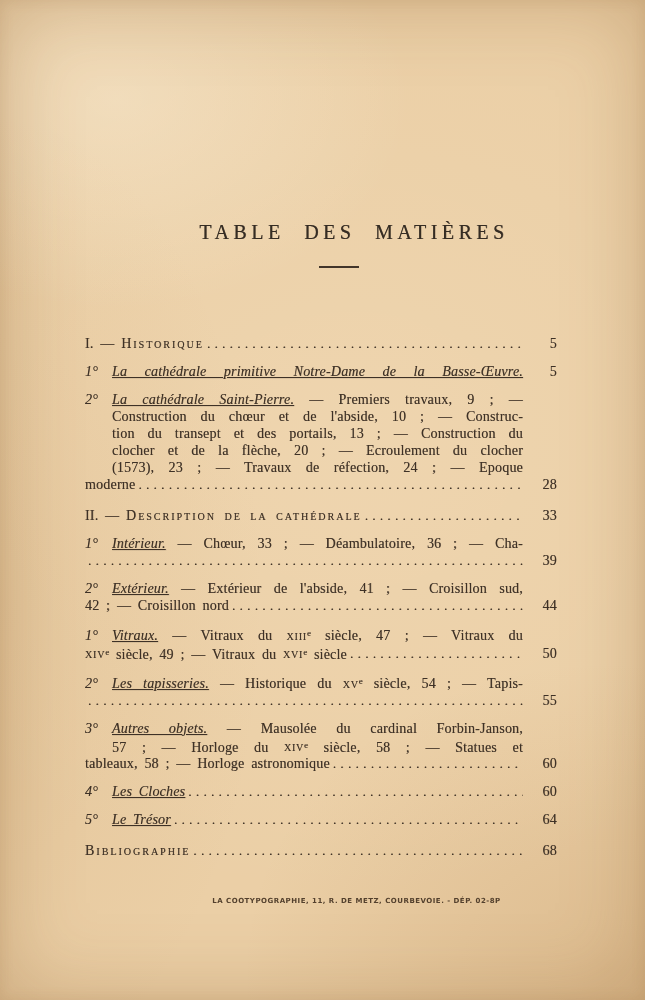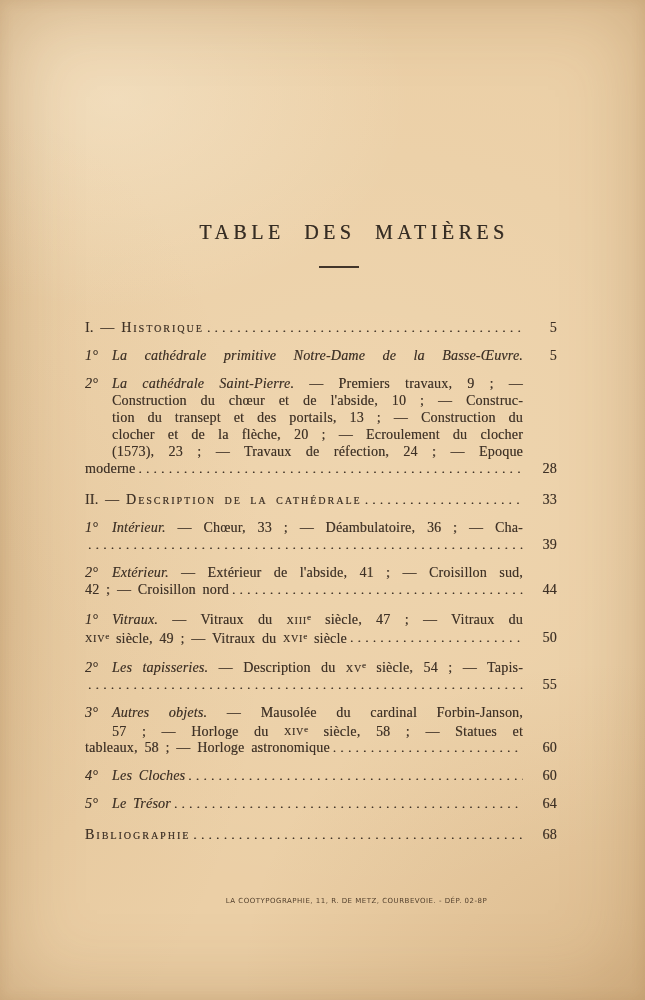--- a/index.html
+++ b/index.html
@@ -32,21 +32,21 @@
     font-size: 20px; letter-spacing: 4.5px; word-spacing: 10px;
     color: #352c23;
     text-shadow: 0.4px 0.3px 0 rgba(53,44,35,0.6);
   }
   .title-rule {
     position: absolute; top: 266px; left: 319px;
     width: 40px; height: 2px;
     background: #42352a;
   }
   .toc {
-    position: absolute; top: 319px; left: 85px; width: 472px;
+    position: absolute; top: 335px; left: 85px; width: 472px;
     font-size: 14px; line-height: 17px;
     word-spacing: 3px; letter-spacing: 0.2px;
     text-shadow: 0.3px 0.2px 0 rgba(62,49,38,0.5);
   }
   .entry { position: relative; margin-bottom: 11px; }
   .entry.main { margin-top: 14px; }
   .entry:first-child { margin-top: 0; }
   .line { padding-right: 34px; }
   .line.just { text-align: justify; text-align-last: justify; }
   .line.cont { padding-left: 27px; }
@@ -58,30 +58,30 @@
   }
   .leader::after {
     content: "..............................................................................................................";
     letter-spacing: 4.2px; font-size: 13.5px;
   }
   .pagenum {
     position: absolute; right: 0; bottom: 0;
     width: 30px; text-align: right;
   }
   .prefix-sub { display: inline-block; width: 27px; font-style: italic; }
-  .seg-italic { font-style: italic; }
+  .seg-italic { font-style: italic; text-decoration: underline; }
   .seg-smallcaps { font-variant: small-caps; letter-spacing: 2px; }
   .seg-sc { font-variant: small-caps; letter-spacing: 0.8px; margin-top: 8px; }
   .seg-sup { font-size: 9px; vertical-align: 3.5px; letter-spacing: 0; }
   .footer {
     position: absolute; top: 897px; left: 0; width: 100%;
     box-sizing: border-box; padding-left: 68px;
     text-align: center;
     font-family: "DejaVu Sans", sans-serif;
-    font-weight: normal;
+    font-weight: bold;
     font-size: 7px; letter-spacing: 0.5px;
     color: #53402d;
   }
 </style>
 </head>
 <body>
 
 <div class="page">
   <div class="title">TABLE DES MATIÈRES</div>
   <div class="title-rule"></div>
@@ -133,21 +133,21 @@
       </div>
       <div class="entry sub">
         <div class="line just"><span class="prefix-sub">1° </span><span class="seg-italic">Vitraux.</span><span class="seg-roman"> — Vitraux du </span><span class="seg-sc">xiii</span><span class="seg-sup">e</span><span class="seg-roman"> siècle, 47 ; — Vitraux du</span></div>
         <div class="lastline cont">
           <span class="ltext"><span class="seg-sc">xiv</span><span class="seg-sup">e</span><span class="seg-roman"> siècle, 49 ; — Vitraux du </span><span class="seg-sc">xvi</span><span class="seg-sup">e</span><span class="seg-roman"> siècle</span></span>
           <span class="leader"></span>
         </div>
         <div class="pagenum">50</div>
       </div>
       <div class="entry sub">
-        <div class="line just"><span class="prefix-sub">2° </span><span class="seg-italic">Les tapisseries.</span><span class="seg-roman"> — Description du </span><span class="seg-sc">xv</span><span class="seg-sup">e</span><span class="seg-roman"> siècle, 54 ; — Tapis-</span></div>
+        <div class="line just"><span class="prefix-sub">2° </span><span class="seg-italic">Les tapisseries.</span><span class="seg-roman"> — Historique du </span><span class="seg-sc">xv</span><span class="seg-sup">e</span><span class="seg-roman"> siècle, 54 ; — Tapis-</span></div>
         <div class="lastline cont">
           <span class="leader"></span>
         </div>
         <div class="pagenum">55</div>
       </div>
       <div class="entry sub">
         <div class="line just"><span class="prefix-sub">3° </span><span class="seg-italic">Autres objets.</span><span class="seg-roman"> — Mausolée du cardinal Forbin-Janson,</span></div>
         <div class="line just cont"><span class="seg-roman">57 ; — Horloge du </span><span class="seg-sc">xiv</span><span class="seg-sup">e</span><span class="seg-roman"> siècle, 58 ; — Statues et</span></div>
         <div class="lastline cont">
           <span class="ltext"><span class="seg-roman">tableaux, 58 ; — Horloge astronomique</span></span>

